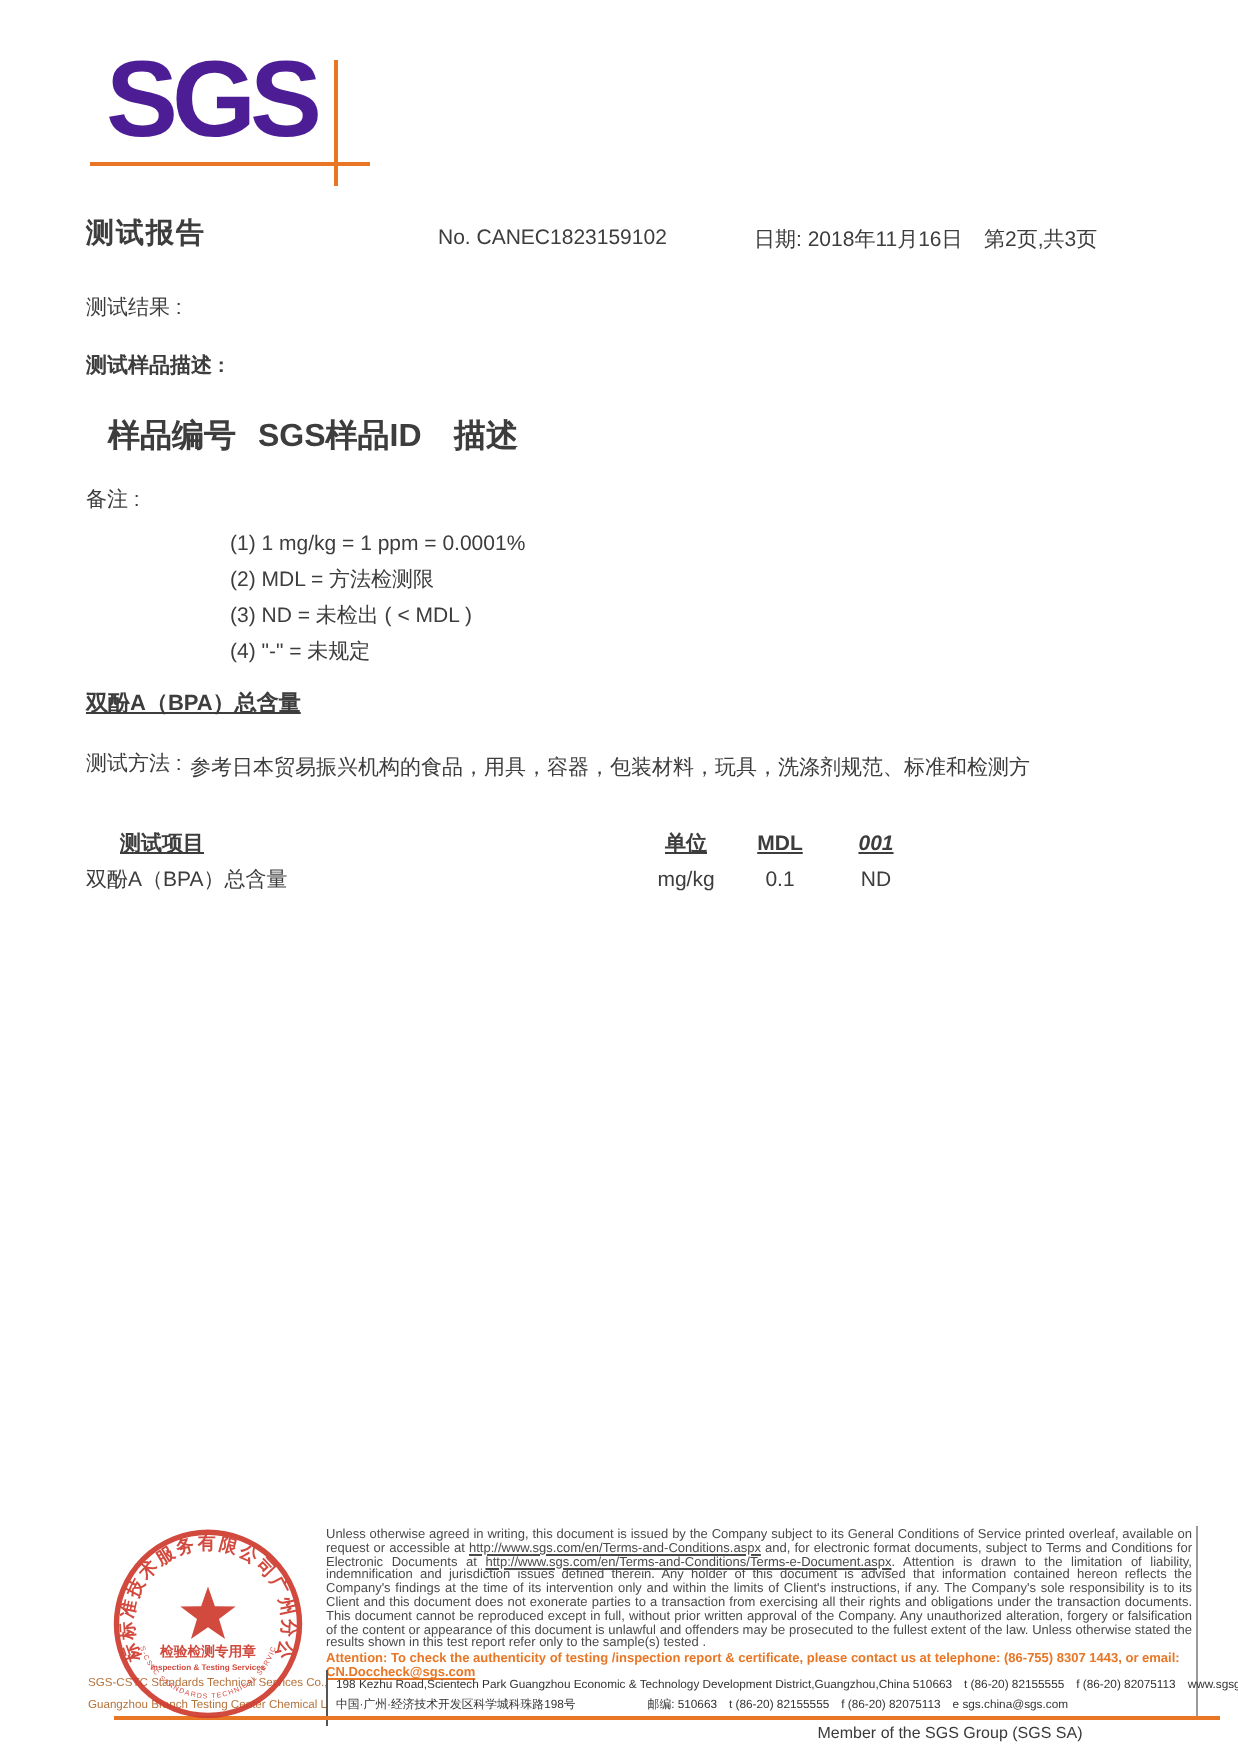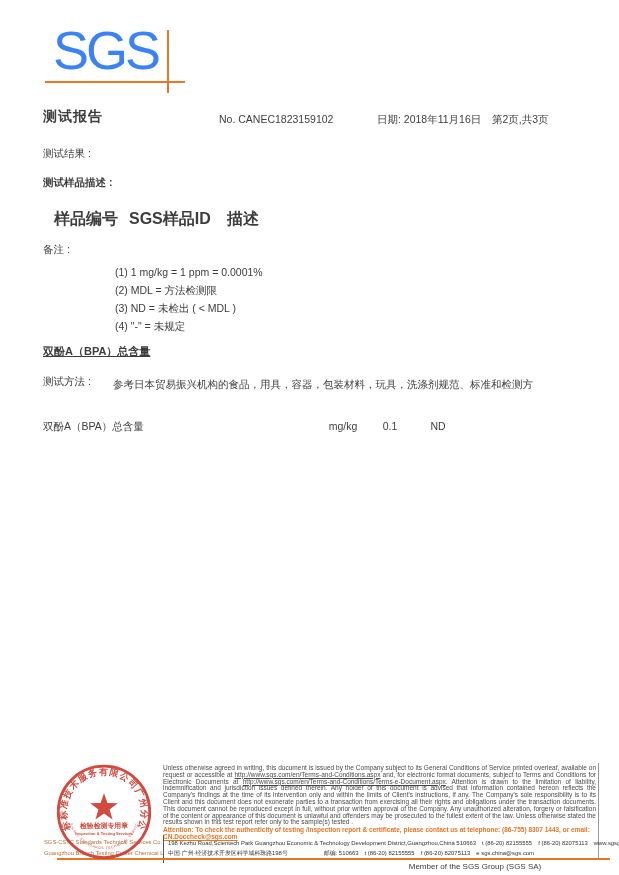--- a/index.html
+++ b/index.html
@@ -3,22 +3,22 @@
 <meta charset="utf-8">
 <style>
   * { margin:0; padding:0; box-sizing:border-box; }
   html,body { background:#ffffff; }
   .page {
     position:relative; width:619px; height:875px; background:#ffffff;
     font-family:"Liberation Sans","DejaVu Sans",sans-serif;
     color:#3d3d3d; overflow:hidden;
   }
   
-  .logo-text{ position:absolute; left:53px; top:20px; font-size:54px; font-weight:400;
-              color:#3b82f6; letter-spacing:-3px; line-height:60px; }
+  .logo-text{ position:absolute; left:53px; top:20px; font-size:54px; font-weight:700;
+              color:#4c1d95; letter-spacing:-3px; line-height:60px; }
   .logo-hline{ position:absolute; left:45px; top:81px; width:140px; height:2px; background:#e87625; }
   .logo-vline{ position:absolute; left:167px; top:30px; width:2px; height:63px; background:#e87625; }
   
   .doc-title{ position:absolute; left:43px; top:108px; font-size:14px; font-weight:700; letter-spacing:1px; }
   .report-no{ position:absolute; left:219px; top:113px; font-size:10.5px; }
   .hdr-date{ position:absolute; left:377px; top:113px; font-size:10.5px; }
   .hdr-page{ position:absolute; left:492px; top:113px; font-size:10.5px; }
   
   .lbl{ font-size:10.5px; }
   .results-label{ position:absolute; left:43px; top:147px; }
@@ -29,21 +29,21 @@
   
   .sample-table{ position:absolute; left:43px; top:211px; font-size:16px; }
   .st-row{ display:flex; line-height:16px; white-space:nowrap; }
   .st-c1{ width:86px; text-align:center; }
   .st-c2{ width:72px; text-align:center; }
   .st-c3{ margin-left:26px; text-align:left; }
   .st-head{ font-weight:700; }
   
   .notes{ position:absolute; left:115px; top:263px; font-size:10.5px; line-height:18px; }
   
-  .method-text{ position:absolute; left:95px; top:375px; width:485px; font-size:10.5px; line-height:18px;margin-left:18px; }
+  .method-text{ position:absolute; left:95px; top:375px; width:485px; font-size:10.5px; line-height:18px; }
   
   .result-table{ position:absolute; left:43px; top:415px; font-size:10.5px; }
   .rt-row{ display:flex; align-items:baseline; line-height:14px; }
   .rt-item{ width:277px; }
   .rt-unit{ width:46px; text-align:center; }
   .rt-mdl{ width:44px; margin-left:2px; text-align:center; }
   .rt-val{ width:52px; text-align:center; }
   .rt-head{ font-weight:700; }
   .rt-head .u{ text-decoration:underline; }
   .rt-head .rt-item{ padding-left:17px; }
@@ -102,20 +102,26 @@
     <div>(4) "-" = 未规定</div>
   </div>
 
   <div class="bpa-heading">双酚A（BPA）总含量</div>
   <div class="method-label lbl">测试方法 :</div>
   <div class="method-text">
     <div>参考日本贸易振兴机构的食品，用具，容器，包装材料，玩具，洗涤剂规范、标准和检测方</div>
   </div>
 
   <div class="result-table">
+    <div class="rt-row rt-head">
+      <div class="rt-item"><span class="u">测试项目</span></div>
+      <div class="rt-unit"><span class="u">单位</span></div>
+      <div class="rt-mdl"><span class="u">MDL</span></div>
+      <div class="rt-val"><span class="u italic">001</span></div>
+    </div>
     <div class="rt-row rt-data">
       <div class="rt-item">双酚A（BPA）总含量</div>
       <div class="rt-unit">mg/kg</div>
       <div class="rt-mdl">0.1</div>
       <div class="rt-val">ND</div>
     </div>
   </div>
 
   <div class="legal">
     <span>Unless otherwise agreed in writing, this document is issued by the Company subject to its General Conditions of Service printed overleaf, available on request or accessible at </span><span class="link">http://www.sgs.com/en/Terms-and-Conditions.aspx</span><span> and, for electronic format documents, subject to Terms and Conditions for Electronic Documents at </span><span class="link">http://www.sgs.com/en/Terms-and-Conditions/Terms-e-Document.aspx</span><span>. Attention is drawn to the limitation of liability, indemnification and jurisdiction issues defined therein. Any holder of this document is advised that information contained hereon reflects the Company's findings at the time of its intervention only and within the limits of Client's instructions, if any. The Company's sole responsibility is to its Client and this document does not exonerate parties to a transaction from exercising all their rights and obligations under the transaction documents. This document cannot be reproduced except in full, without prior written approval of the Company. Any unauthorized alteration, forgery or falsification of the content or appearance of this document is unlawful and offenders may be prosecuted to the fullest extent of the law. Unless otherwise stated the results shown in this test report refer only to the sample(s) tested .</span>

